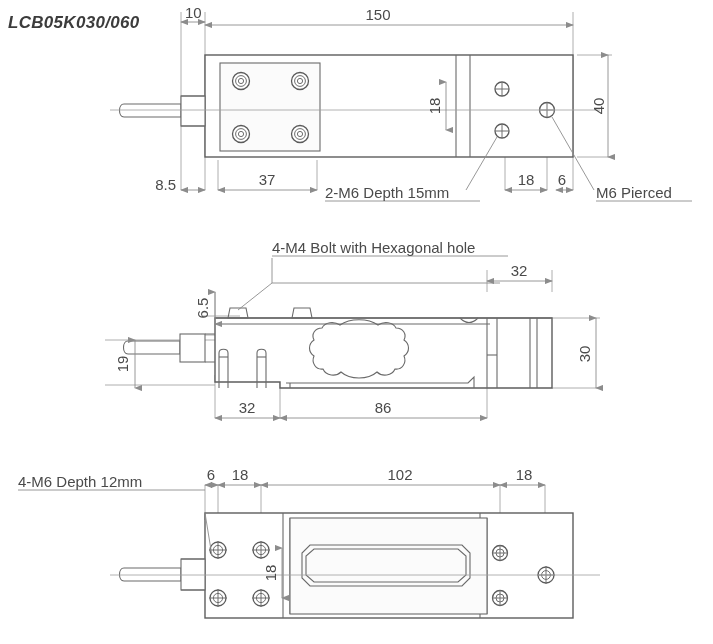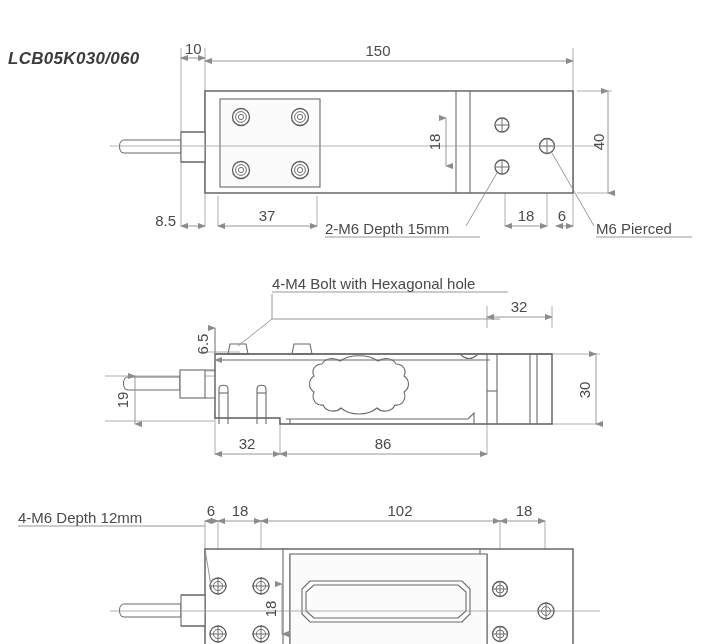--- a/index.html
+++ b/index.html
@@ -2,21 +2,21 @@
 <html><head>
 <meta charset="utf-8">
 <title>LCB05K030/060 Dimensional Drawing</title>
 <style>
   html,body{margin:0;padding:0;background:#ffffff;}
   body{
     width:713px;height:644px;position:relative;overflow:hidden;
     font-family:"Liberation Sans", sans-serif;
     color:#3a3a3a;
   }
-  #drawing-root{position:absolute;inset:0;margin-top:36px;}
+  #drawing-root{position:absolute;inset:0;}
   svg{display:block;}
   .part-title{
     font-family:"Liberation Sans", sans-serif;
     font-weight:bold;font-style:italic;
     font-size:17px;letter-spacing:0.3px;
     fill:#3c3c3c;
   }
   .dim-text{
     font-family:"Liberation Sans", sans-serif;
     font-size:15px;fill:#4a4a4a;

